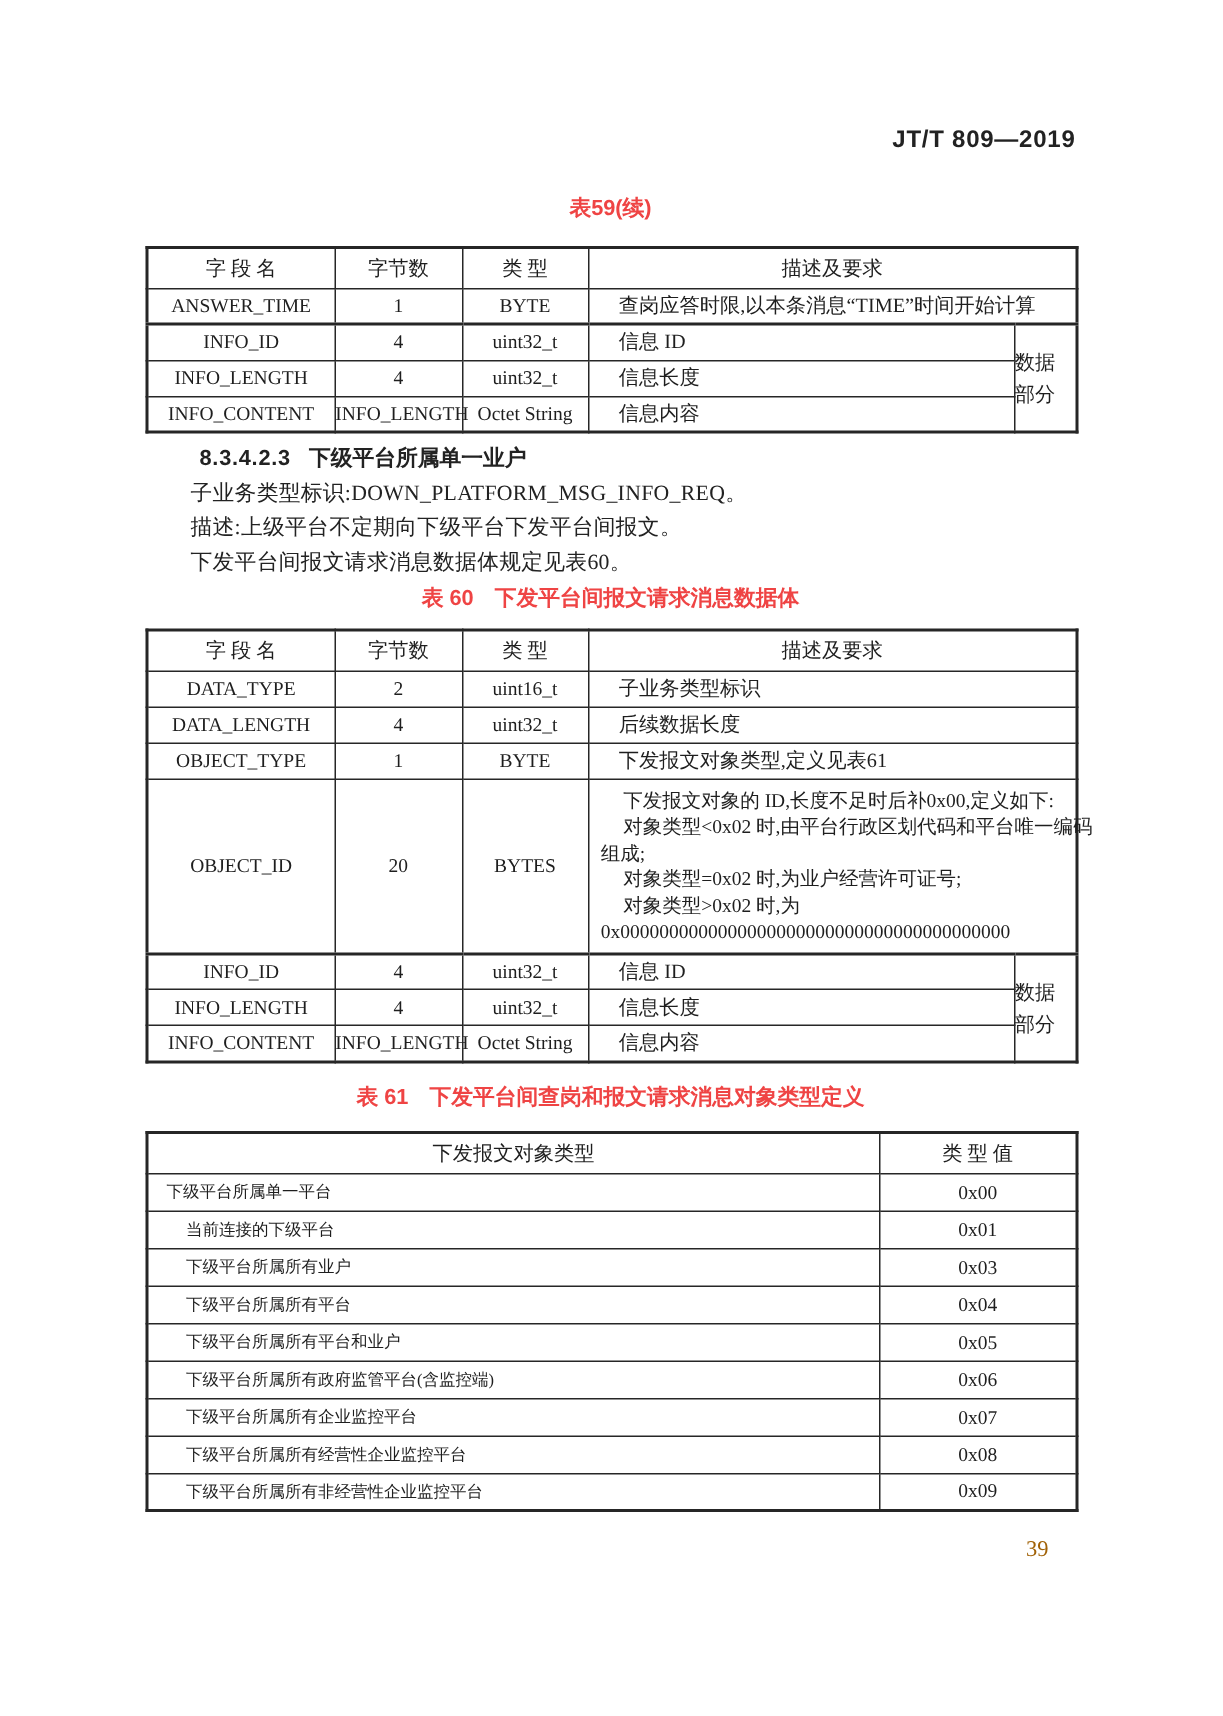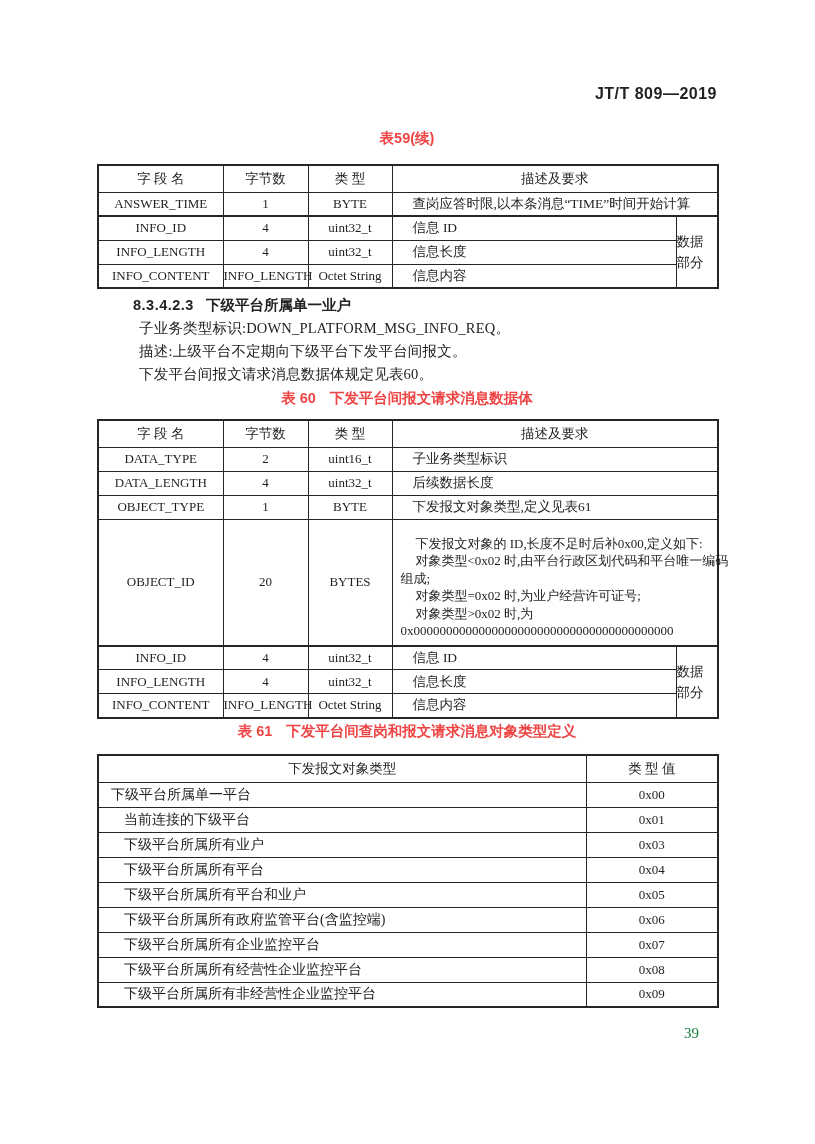--- a/index.html
+++ b/index.html
@@ -31,45 +31,45 @@
   }
   td { height:24px; font-size:13px; color:#1e1e1e; }
   td.c { text-align:center; }
   td.desc { text-align:left; padding-left:20px; font-size:13.5px; }
   tr.thick td { border-top-width:2px;margin-left:44px; }
 
   .t59 { position:absolute; top:164px; left:0; }
   .t60 { position:absolute; top:419px; left:0; }
   .t61 { position:absolute; top:754px; left:0; }
 
-  .objdesc { padding:15px 6px 5px 8px; vertical-align:top; }
+  .objdesc { padding:5px 6px 5px 8px; vertical-align:top; }
   .objdesc div { line-height:17.5px; font-size:13px; white-space:nowrap; }
   .objdesc div.ind { padding-left:15px; }
 
   .grp { text-align:left; font-size:13.5px; line-height:21px; }
 
   .section-heading {
     position:absolute; top:296px; left:0;
     font-family:"Liberation Sans","DejaVu Sans",sans-serif;
     font-weight:bold; font-size:14.5px; color:#222;
   }
   .section-heading .num { letter-spacing:0.5px;padding-left:36px; }
   .section-heading .ttl { margin-left:12px; }
   .para {
-    position:absolute; left:42px; font-size:14.5px; color:#222; letter-spacing:0.2px;
+    position:absolute; left:30px; font-size:14.5px; color:#222; letter-spacing:0.2px;
   }
   .p1 { top:319px; } .p2 { top:342px; } .p3 { top:365px; }
 
-  .t61 td.obj { text-align:left; padding-left:12px; font-size:14px; }
+  .t61 td.obj { text-align:left; padding-left:12px; font-size:11px; }
   .t61 td.obj.indent { padding-left:25px; }
   .t61 td.val { text-align:center; font-size:13px; }
   .t61 td { height:25px; }
 
   .page-number {
-    position:absolute; top:1025px; right:18px; font-size:15px; color:#15803d;
+    position:absolute; top:1025px; right:18px; font-size:15px; color:#a16207;
   }
 </style>
 </head>
 <body>
 
 <div class="page">
 
   <div class="doc-number">JT/T 809—2019</div>
 
   <div class="caption" style="top:129px;">

